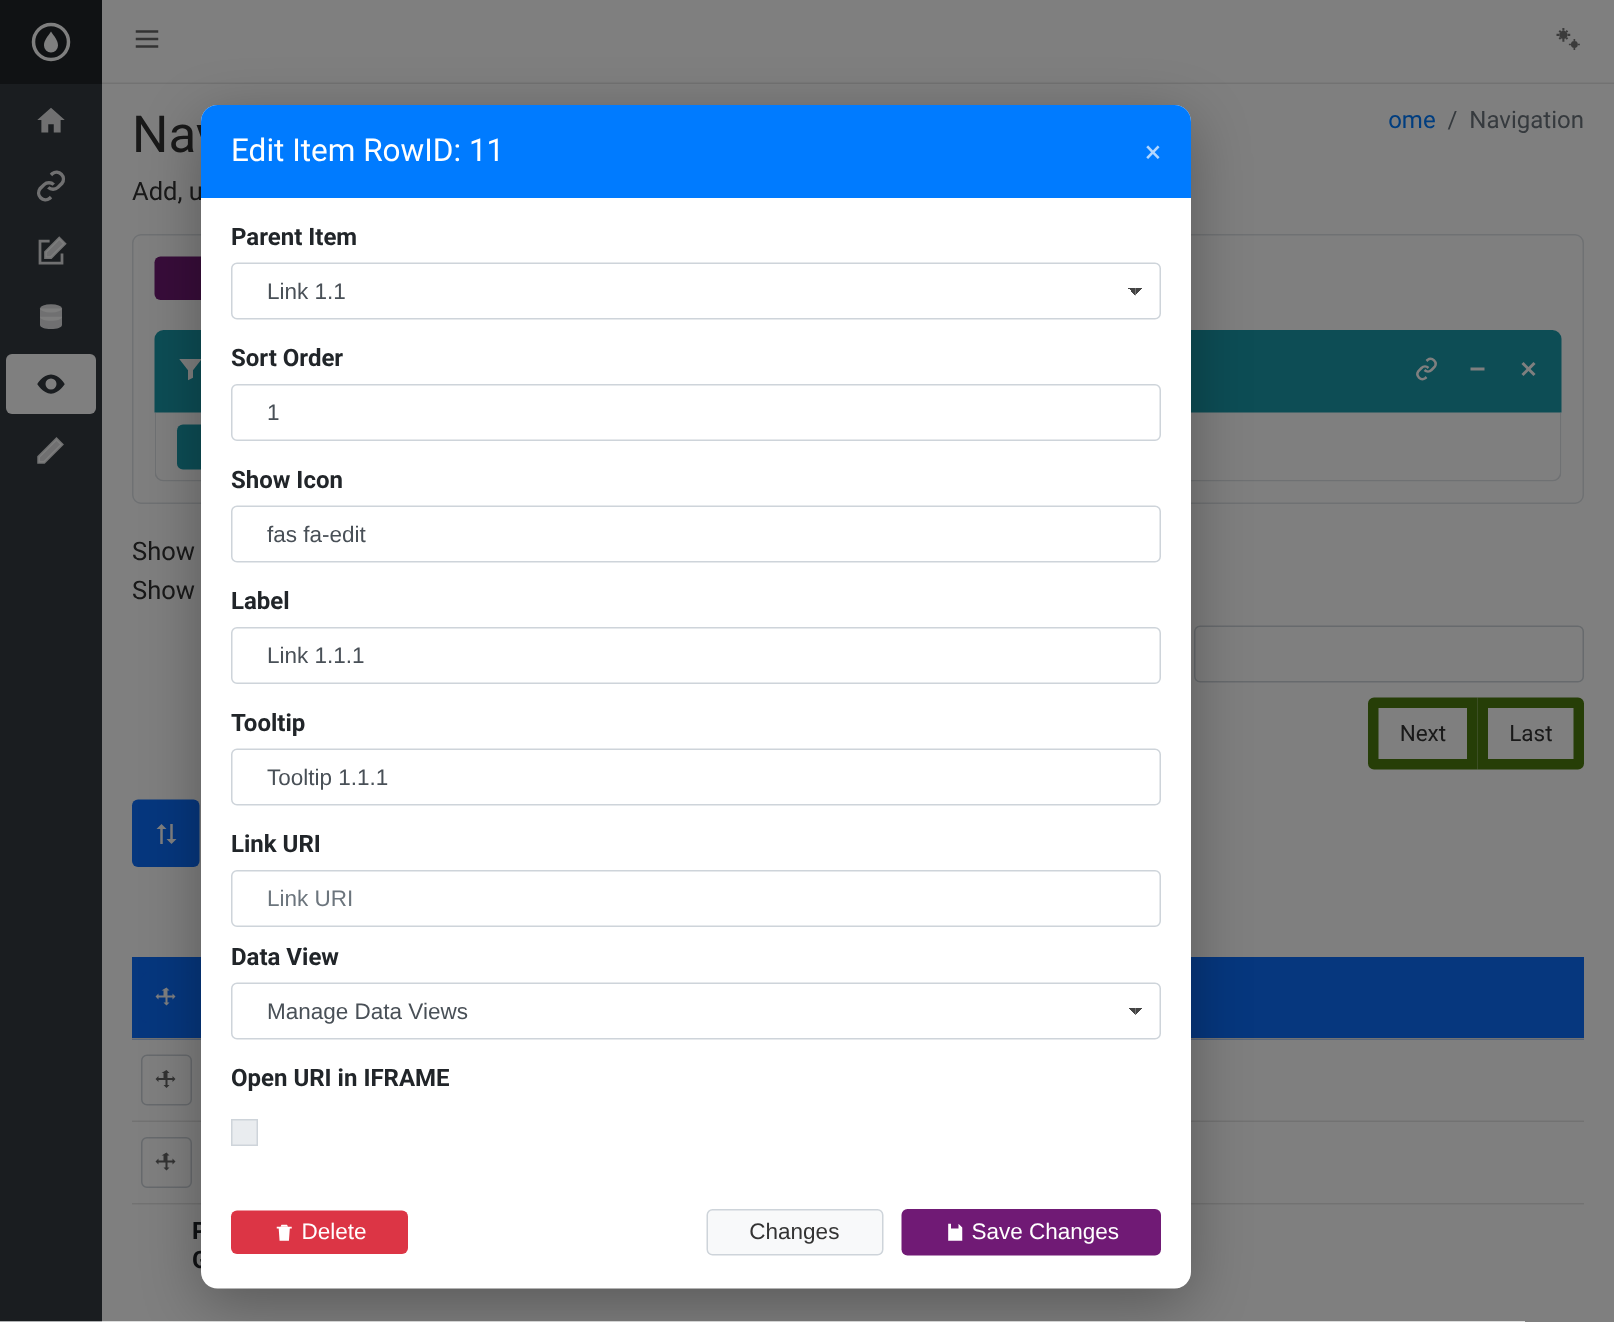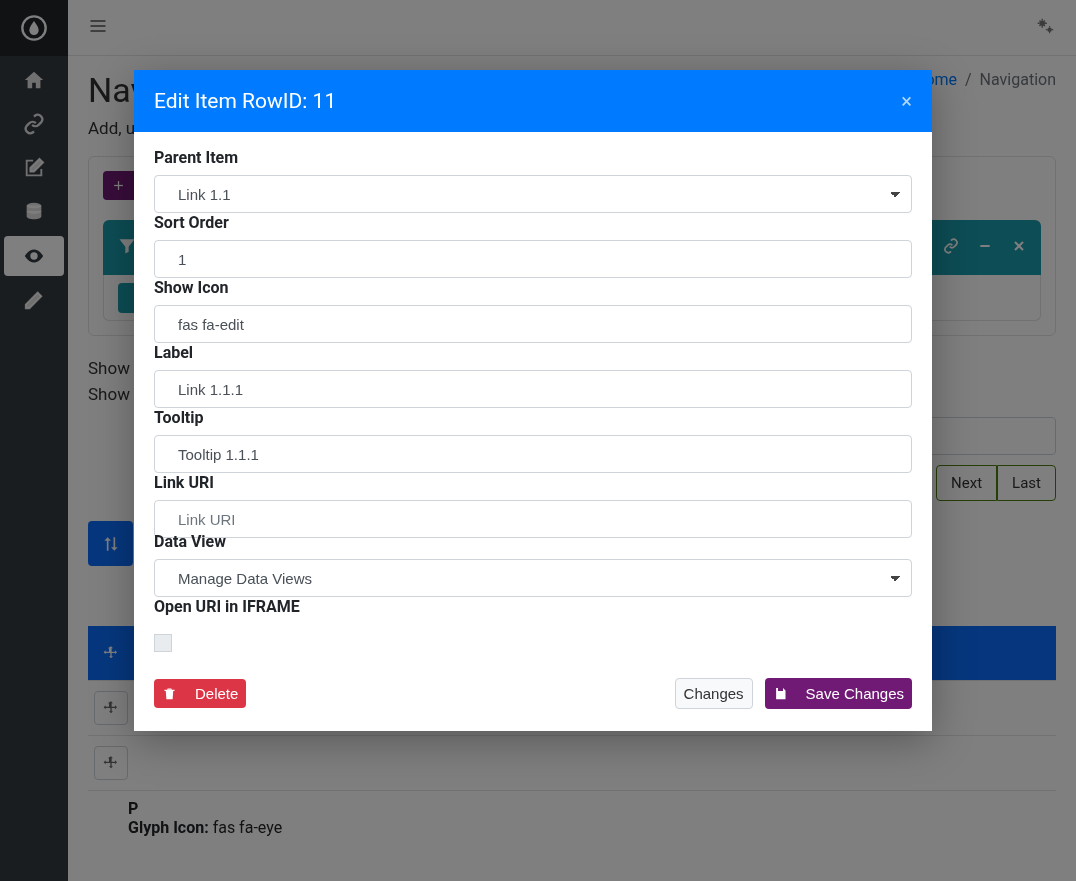--- a/index.html
+++ b/index.html
@@ -63,22 +63,22 @@
     float:right; color:#6c757d; font-size:16px;
   }
   .breadcrumb a { color:#007bff; text-decoration:none; }
   .subtitle { margin-top:8px; color:#333; font-size:17px; }
 
   .panel {
     margin-top:18px; border:1px solid #dee2e6; border-radius:6px;
     padding:14px;
   }
   .btn {
-    display:inline-flex; align-items:center; gap:18px;
-    padding:6px 8px; border-radius:4px; border:none;
+    display:inline-flex; align-items:center; gap:4px;
+    padding:6px 28px; border-radius:4px; border:none;
     font-size:15px; cursor:pointer;
   }
   .btn-green { background:#701a75; color:#fff; }
   .btn-danger { background:#dc3545; color:#fff; }
   .btn-light { background:#f8f9fa; color:#333; border:1px solid #ced4da; }
 
   .toolbar-strip {
     margin-top:20px;
     height:55px;
     background:#1b9aaa;
@@ -91,21 +91,21 @@
     height:46px; border:1px solid #dee2e6; border-top:none; border-radius:0 0 6px 6px;
     padding:8px 14px;
   }
   .info-text { margin-top:20px; font-size:17px; color:#333; line-height:1.5;}
   .search-row { margin-top:10px; display:flex; justify-content:flex-end; }
   .search-row input {
     width:260px; height:38px; border:1px solid #ced4da; border-radius:4px; padding:0 10px;
   }
   .pager { margin-top:10px; display:flex; justify-content:flex-end; gap:0; }
   .pager .pg {
-    padding:8px 14px; border:1px solid #4d7c0f; background:#fff; color:#333; font-size:15px; cursor:pointer;text-align:center;
+    padding:8px 14px; border:7px solid #4d7c0f; background:#fff; color:#333; font-size:15px; cursor:pointer;text-align:center;
   }
   .pager .pg:first-child{ border-radius:4px 0 0 4px;}
   .pager .pg:last-child{ border-radius:0 4px 4px 0;}
 
   .bigbtn {
     margin-top:20px; width:45px;height:45px;background:#0d6efd;border-radius:4px;
     display:flex;align-items:center;justify-content:center;color:#fff;
   }
 
   .drag-list { margin-top:60px; }
@@ -120,33 +120,33 @@
   }
   .drag-row.primary .drag-handle { background:#0d6efd;border-color:#0d6efd;color:#fff;}
   .drag-row.primary { background:#0d6efd; color:#fff; }
 
   
   .overlay {
     position:absolute; inset:0; background:rgba(0,0,0,0.5);
     z-index:100;
   }
   .modal {
-    position:absolute; left:134px; top:70px; width:798px;
-    background:#fff; border-radius:0; overflow:hidden;
+    position:absolute; left:134px; top:70px; width:660px;
+    background:#fff; border-radius:11px; overflow:hidden;
     box-shadow:0 10px 40px rgba(0,0,0,0.3);
     z-index:101;
   }
   .modal-header {
     background:#007bff; color:#fff;
     height:62px; display:flex; align-items:center; justify-content:space-between;
     padding:0 20px; font-size:21px; font-weight:400;
   }
   .modal-close { color:rgba(255,255,255,0.7); cursor:pointer; font-size:20px;}
   .modal-body { padding: 16px 20px 10px; }
-  .form-group { }
+  .form-group { margin-bottom:16px; }
   .form-label { font-weight:700; font-size:16px; margin-bottom:8px; display:block; }
   .form-control, .form-select {
     width:100%; height:38px; border:1px solid #ced4da; border-radius:4px;
     padding:0 23px; font-size:15px; background:#fff; color:#495057;
   }
   .form-select {
     appearance:none;
     background-image: linear-gradient(45deg, transparent 50%, #444 50%), linear-gradient(135deg, #444 50%, transparent 50%);
     background-position: calc(100% - 16px) 16px, calc(100% - 11px) 16px;
     background-size: 5px 5px, 5px 5px;

